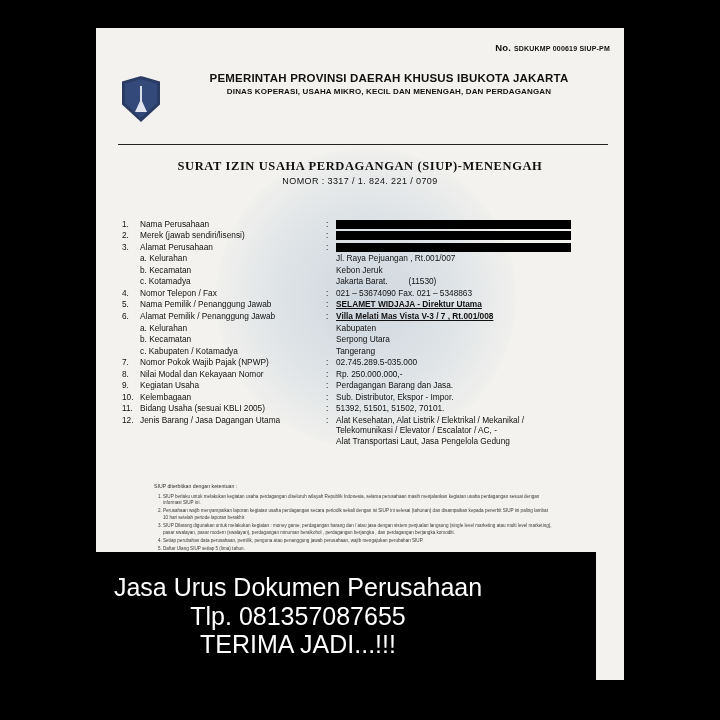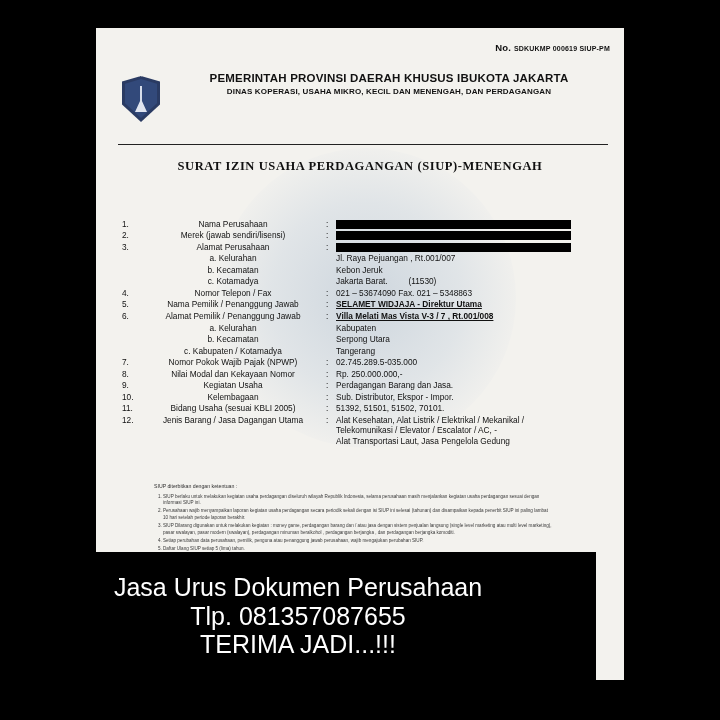--- a/index.html
+++ b/index.html
@@ -67,21 +67,21 @@
   .nomor{
     position:absolute;left:0;right:0;top:148px;text-align:center;
     font-size:9px;letter-spacing:.4px;color:#111;
   }
   table.fields{
     position:absolute;left:26px;top:190px;width:480px;
     border-collapse:collapse;font-size:8.3px;color:#111;
   }
   table.fields td{vertical-align:top;padding:.6px 0;line-height:1.25;}
   td.num{width:18px;}
-  td.lbl{width:186px;padding-right:4px;text-align:center;}
+  td.lbl{width:186px;padding-right:4px;}
   td.colon{width:10px;}
   td.val{width:266px;}
   td.sub{padding-left:14px;}
   .bold{font-weight:bold;text-decoration:underline;}
   .redact{
     display:inline-block;background:#000;height:9px;vertical-align:middle;
   }
   .redact.w1{width:235px;}
   .redact.w2{width:235px;}
   .redact.w3{width:235px;}
@@ -139,20 +139,21 @@
         </div>
     </div>
     <div class="htxt">
       <div class="h1">PEMERINTAH PROVINSI DAERAH KHUSUS IBUKOTA JAKARTA</div>
       <div class="h2">DINAS KOPERASI, USAHA MIKRO, KECIL DAN MENENGAH, DAN PERDAGANGAN</div>
     </div>
   </header>
 
   <div class="rule"></div>
   <div class="title">SURAT IZIN USAHA PERDAGANGAN (SIUP)-MENENGAH</div>
+  <div class="nomor">NOMOR  :  3317 / 1. 824. 221 / 0709</div>
 
   <table class="fields">
     <tbody>
       <tr>
         <td class="num">1.</td>
         <td class="lbl">Nama Perusahaan</td>
         <td class="colon">:</td>
         <td class="val"><span class="redact w1"></span></td>
       </tr>
       <tr>

